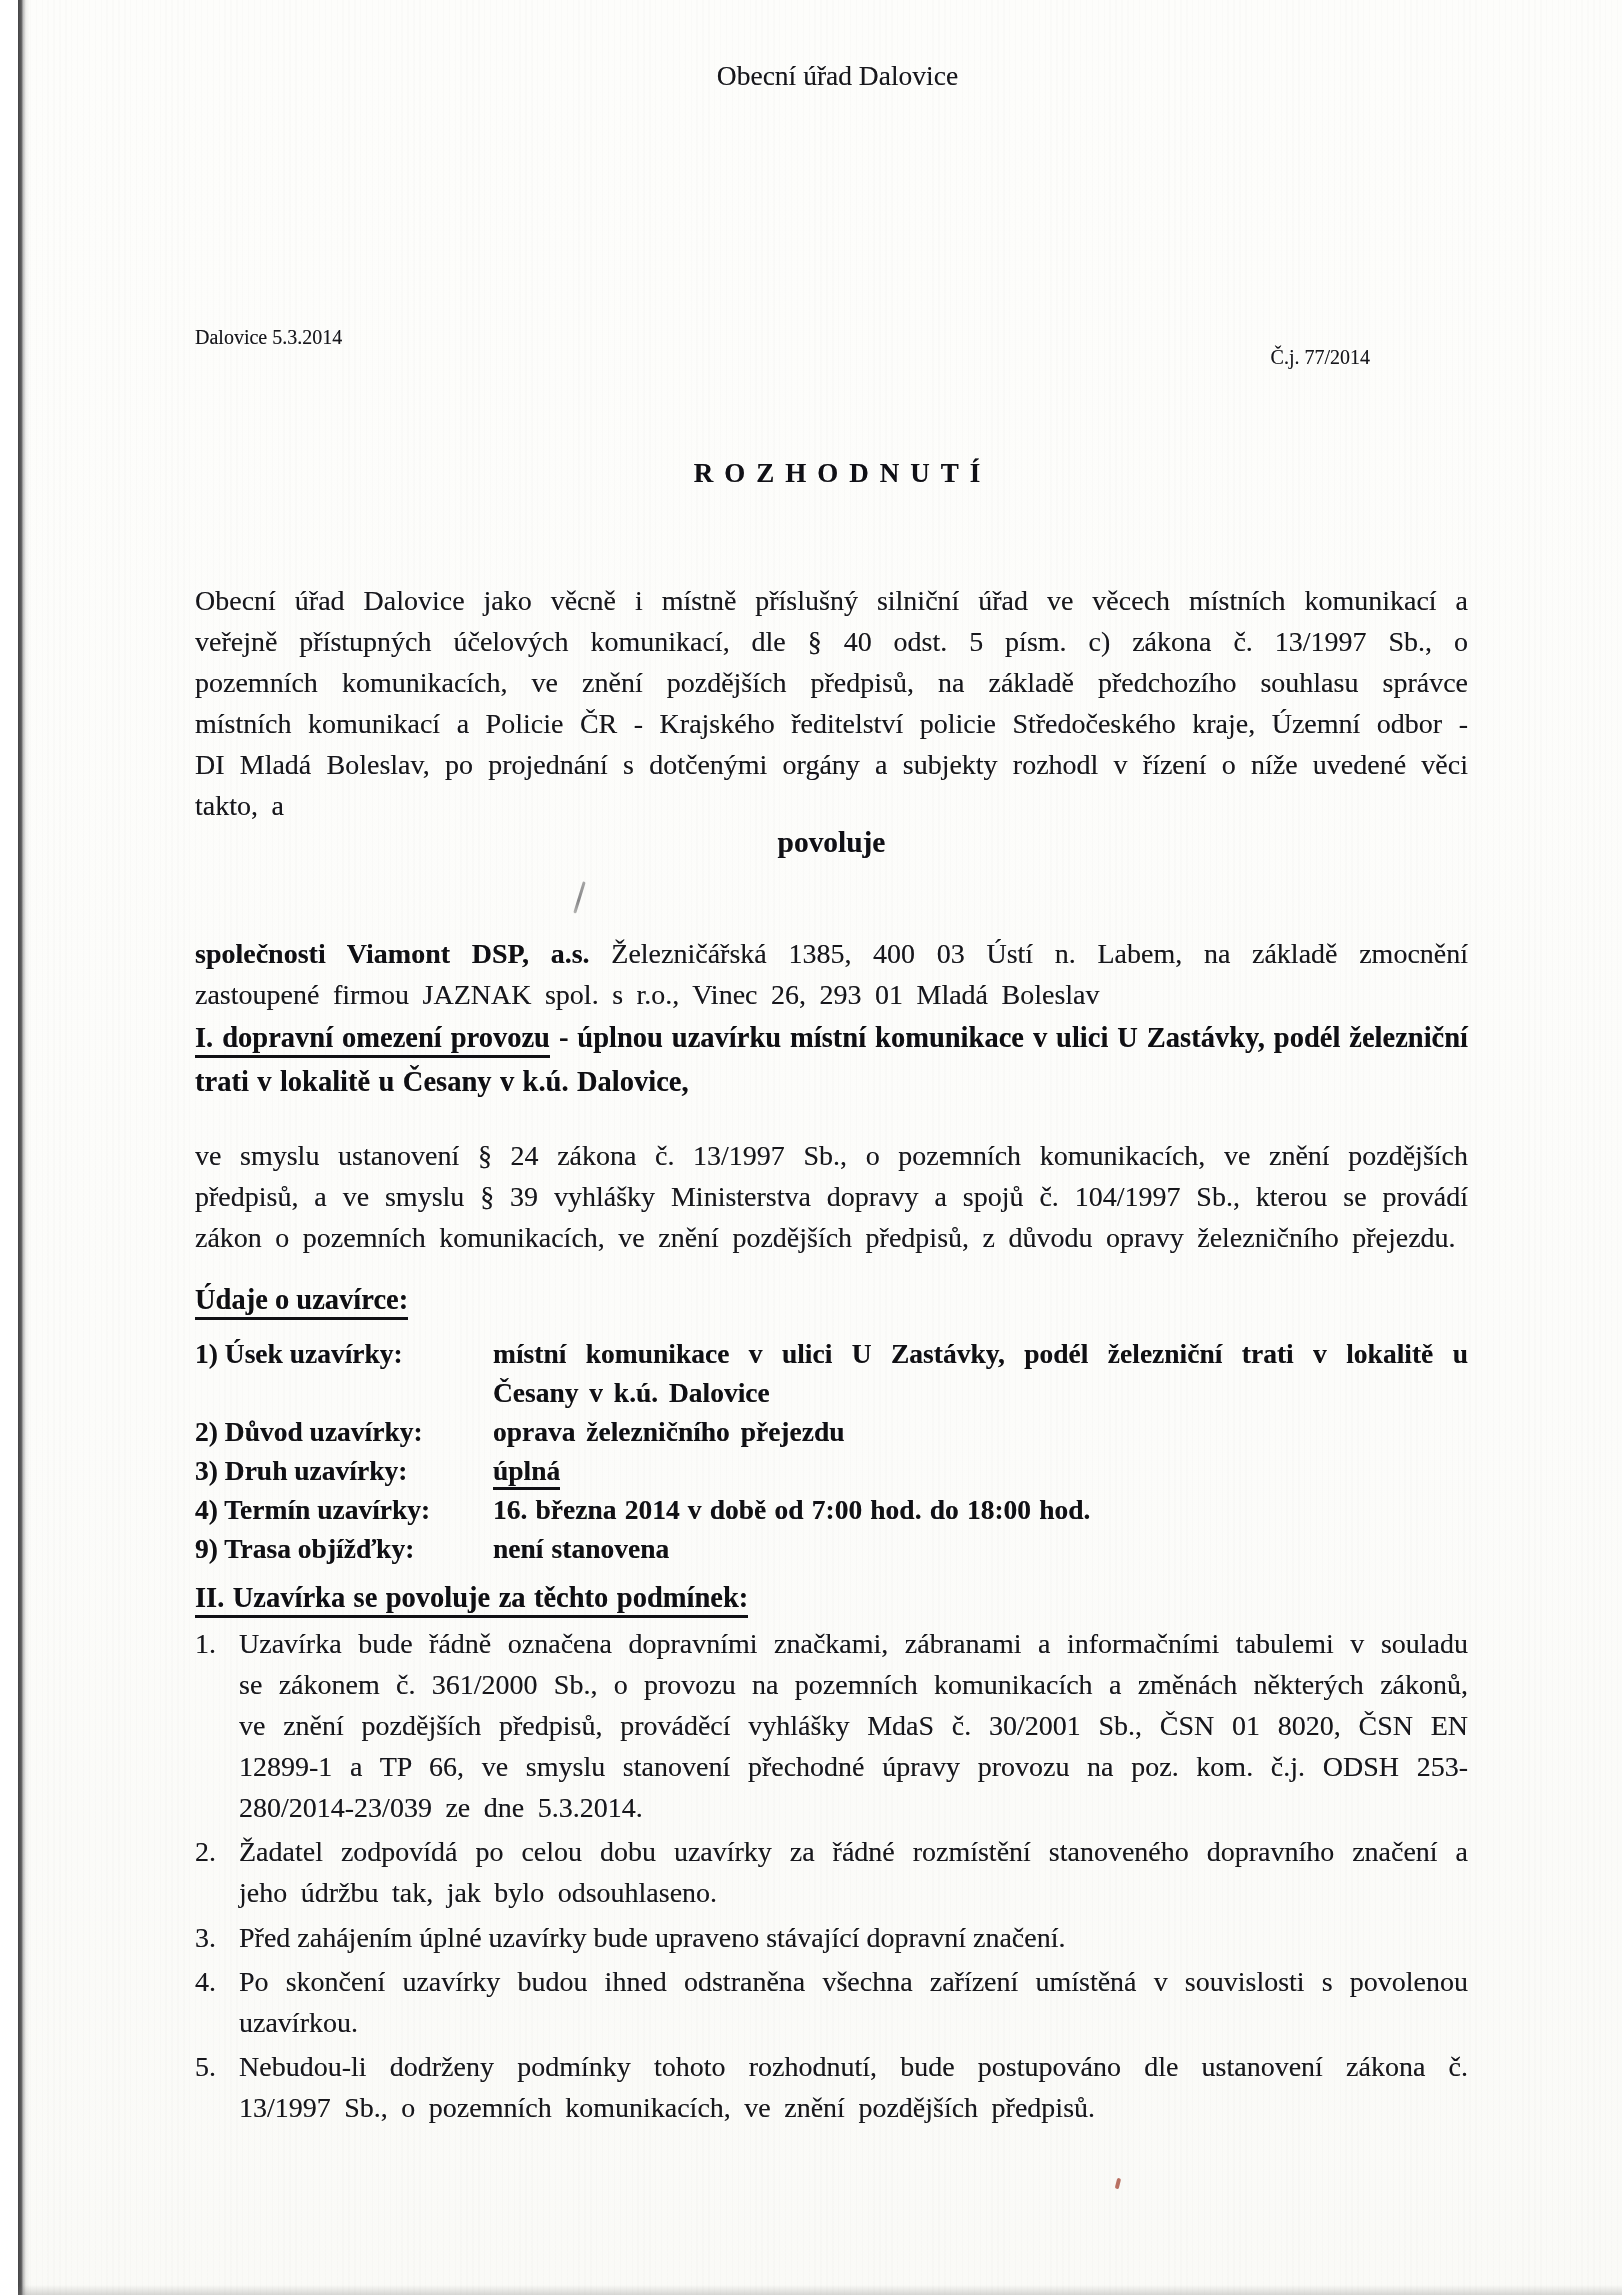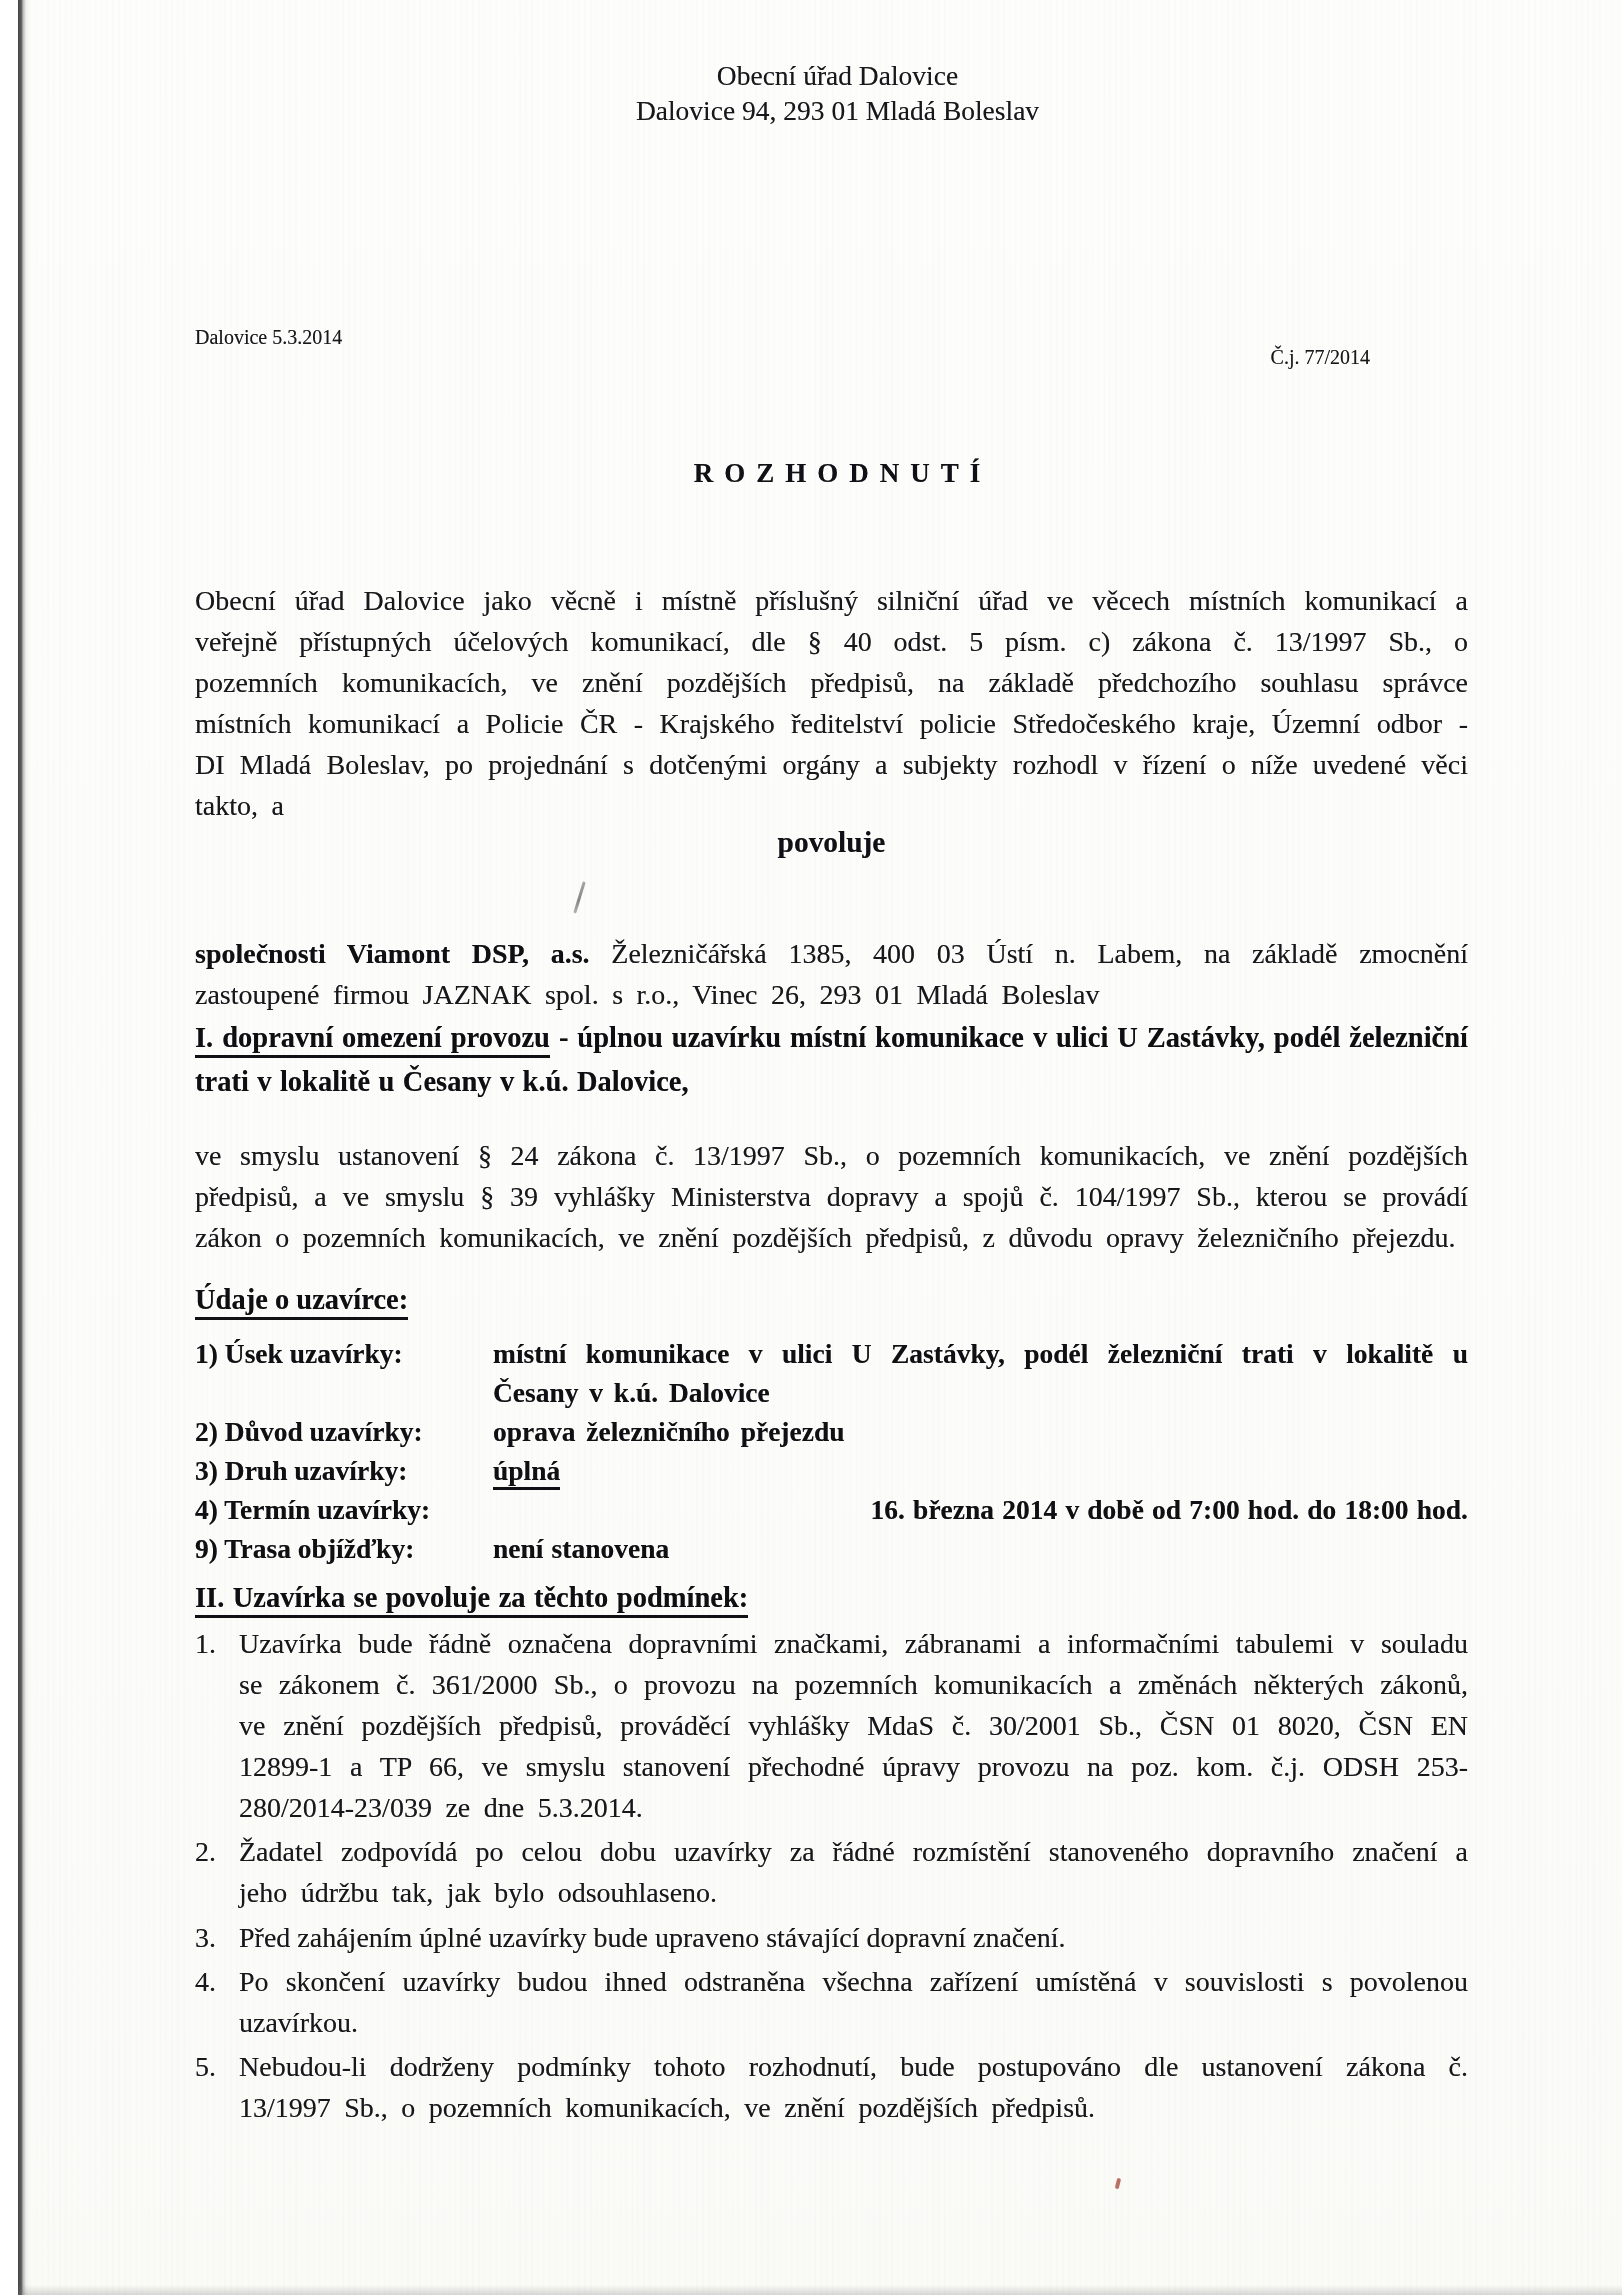--- a/index.html
+++ b/index.html
@@ -76,21 +76,20 @@
 
 <div class="page">
 
   <div class="scan-edge-left"></div>
   <div class="scan-edge-bottom"></div>
   <div class="scan-smudge"></div>
   <div class="scan-speck"></div>
 
   <div class="block letterhead center">
     <div>Obecní úřad Dalovice</div>
-    <div>Dalovice 94, 293 01 Mladá Boleslav</div>
   </div>
 
   <div class="block meta-row">
     <span class="refno">Č.j. 77/2014</span>
     <span>Dalovice 5.3.2014</span>
   </div>
 
   <div class="block doc-title center">ROZHODNUTÍ</div>
 
   <p class="block p sp-wide intro">Obecní úřad Dalovice jako věcně i místně příslušný silniční úřad ve věcech místních komunikací a veřejně přístupných účelových komunikací, dle § 40 odst. 5 písm. c) zákona č. 13/1997 Sb., o pozemních komunikacích, ve znění pozdějších předpisů, na základě předchozího souhlasu správce místních komunikací a Policie ČR - Krajského ředitelství policie Středočeského kraje, Územní odbor - DI Mladá Boleslav, po projednání s dotčenými orgány a subjekty rozhodl v řízení o níže uvedené věci takto, a</p>
@@ -113,21 +112,21 @@
     <div class="udaje-row">
       <div class="udaje-label">2) Důvod uzavírky:</div>
       <div class="udaje-value">oprava železničního přejezdu</div>
     </div>
     <div class="udaje-row">
       <div class="udaje-label">3) Druh uzavírky:</div>
       <div class="udaje-value u-thick-inline"><span class="u-val">úplná</span></div>
     </div>
     <div class="udaje-row">
       <div class="udaje-label">4) Termín uzavírky:</div>
-      <div class="udaje-value" style="text-align:right;word-spacing:1.3px;">16. března 2014 v době od 7:00 hod. do 18:00 hod.</div>
+      <div class="udaje-value" style="text-align:left;word-spacing:1.3px;">16. března 2014 v době od 7:00 hod. do 18:00 hod.</div>
     </div>
     <div class="udaje-row">
       <div class="udaje-label">9) Trasa objížďky:</div>
       <div class="udaje-value" style="text-align:left;word-spacing:1.3px;">není stanovena</div>
     </div>
   </div>
 
   <div class="block sec-head sec2-head"><span class="u-thick">II. Uzavírka se povoluje za těchto podmínek:</span></div>
 
   <div class="block sec2-list">

